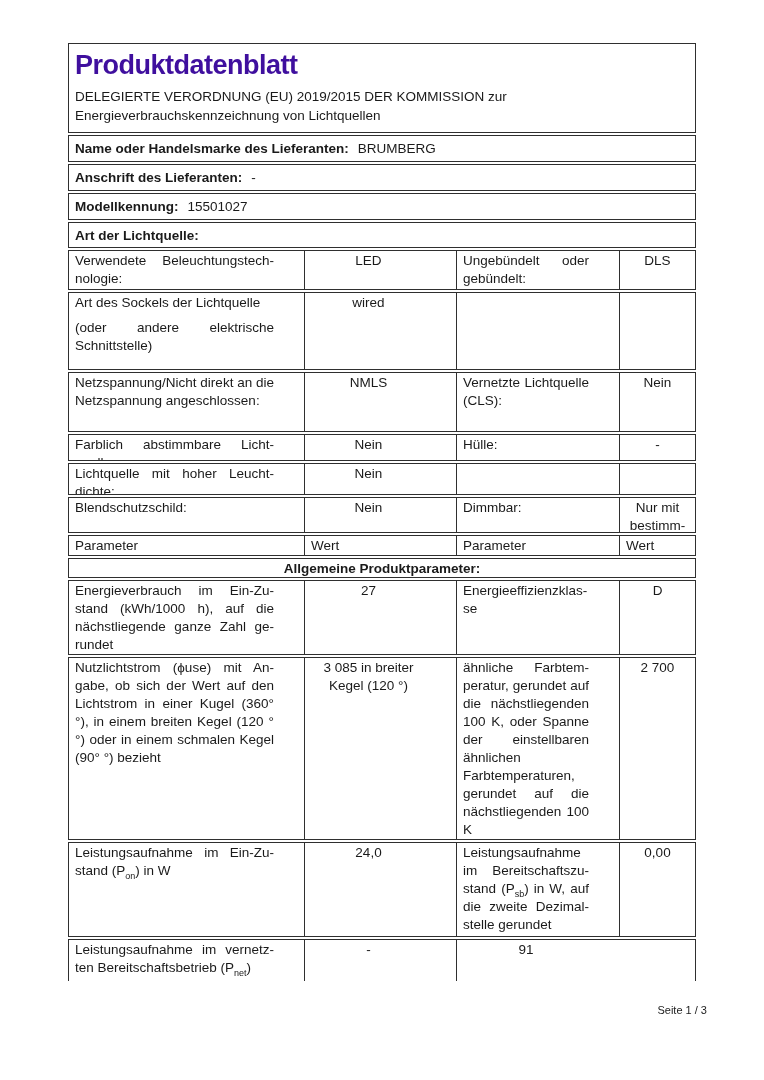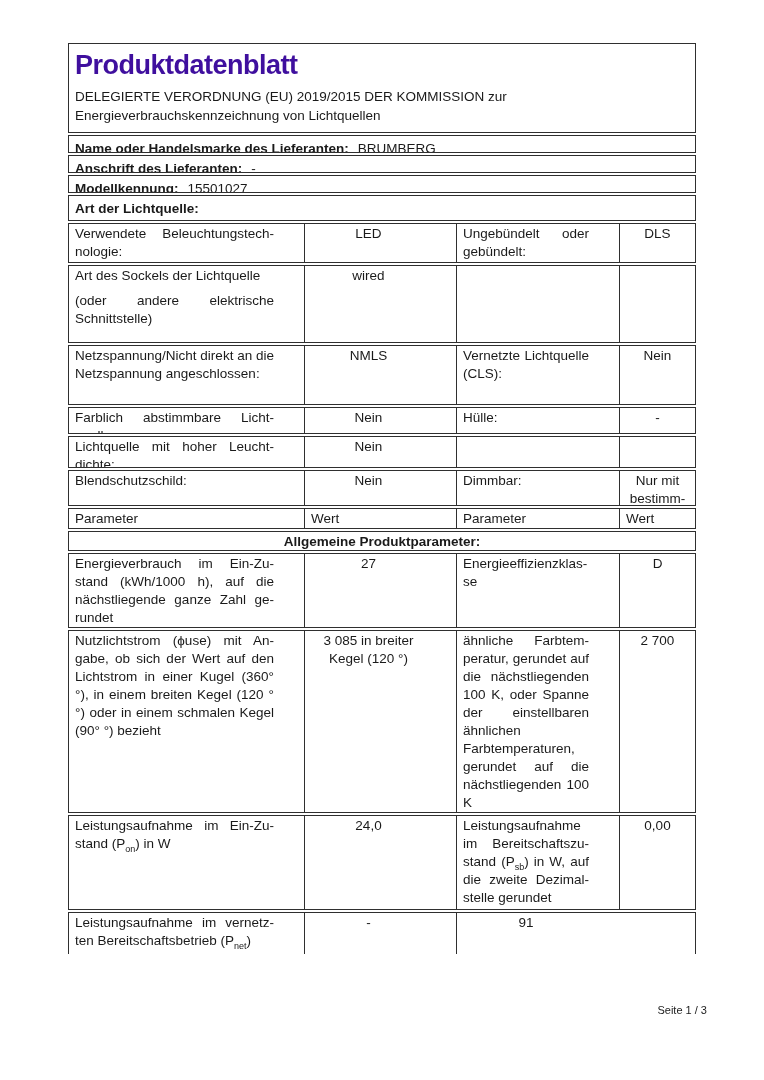--- a/index.html
+++ b/index.html
@@ -18,21 +18,21 @@
   .title-box{height:90px;padding:4px 6px 0 6px;}
   .doc-title{
     margin:2px 0 7px 0;font-size:27px;line-height:30px;font-weight:bold;
     color:#3f0f9e;letter-spacing:-0.5px;
   }
   .doc-sub{font-size:13.5px;line-height:19px;color:#1a1a1a;}
   
   .info-row{padding:3px 6px;font-size:13.5px;line-height:19px;white-space:nowrap;}
   .info-row .lbl{font-weight:bold;}
   .info-row .val{margin-left:9px;font-weight:normal;}
-  .h27{height:18px;} .h26{height:26px;}
+  .h27{height:27px;} .h26{height:26px;}
   
   .grid4{display:grid;grid-template-columns:211px 128px 139px auto;gap:24px;}
   .grid4 > div{box-sizing:border-box;padding:1px 6px;font-size:13.5px;line-height:18px;overflow:hidden;}
   .grid4 > .c2,.grid4 > .c3,.grid4 > .c4{border-left:1.5px solid #2f2f2f;}
   .cell-just{text-align:justify;text-justify:inter-word;}
   .cell-val{text-align:center;padding:1px 4px;}
   .cell-left{text-align:left;}
   .para{margin:0;}
   .para + .para{margin-top:7px;}
   

